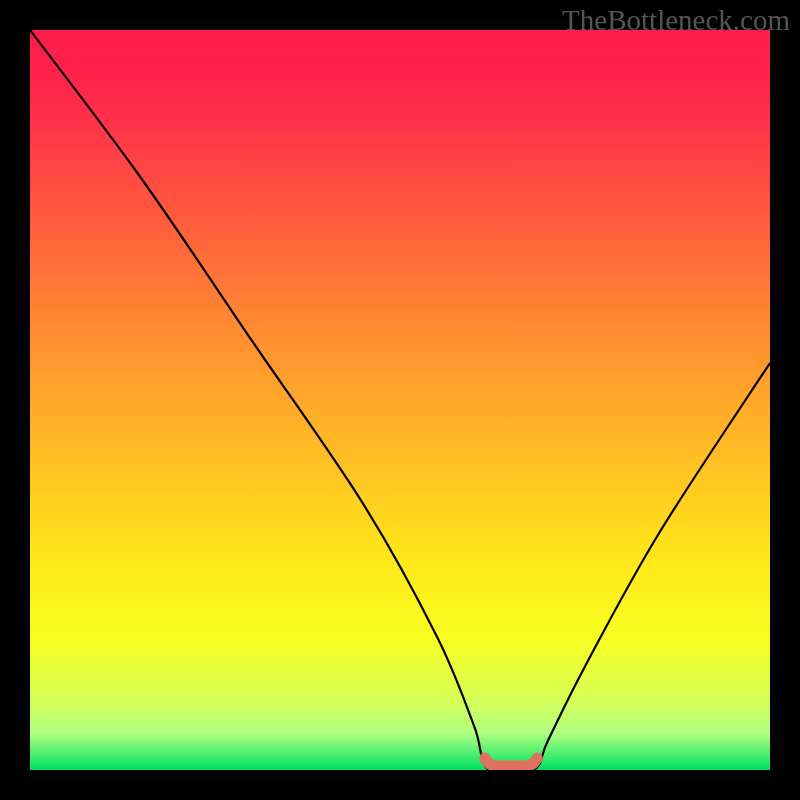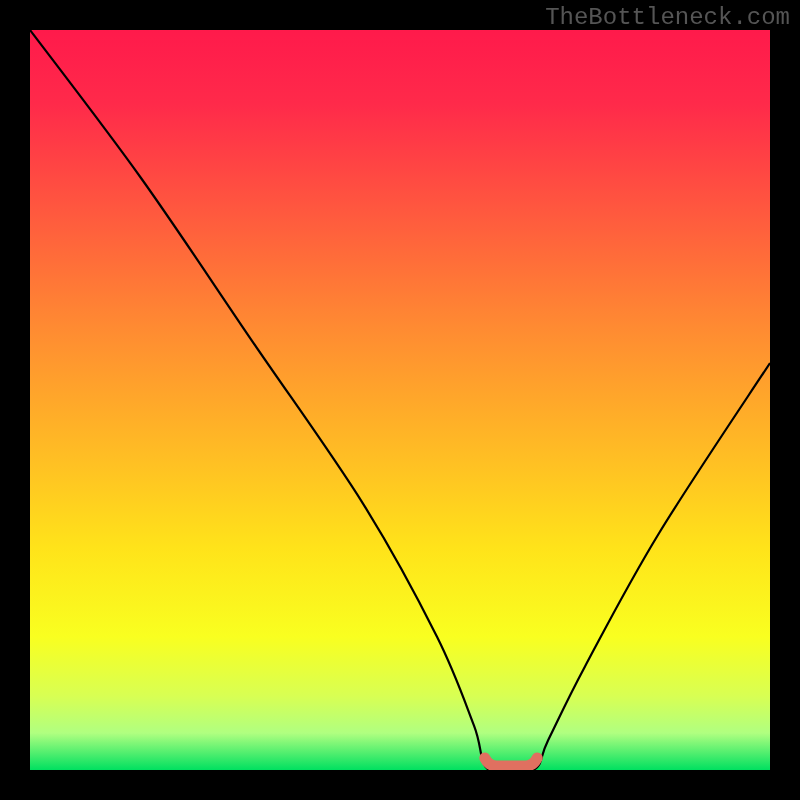--- a/index.html
+++ b/index.html
@@ -14,22 +14,22 @@
     position: relative;
     width: 800px;
     height: 800px;
     background: #000;
   }
   .watermark {
     position: absolute;
     top: 4px;
     right: 10px;
     color: #555555;
-    font-family: Liberation Mono, monospace;
-    font-size: 24px;
+    font-family: Liberation Serif, serif;
+    font-size: 29px;
     z-index: 10;
   }
   .plot {
     position: absolute;
     left: 30px;
     top: 30px;
     width: 740px;
     height: 740px;
     overflow: hidden;
   }

